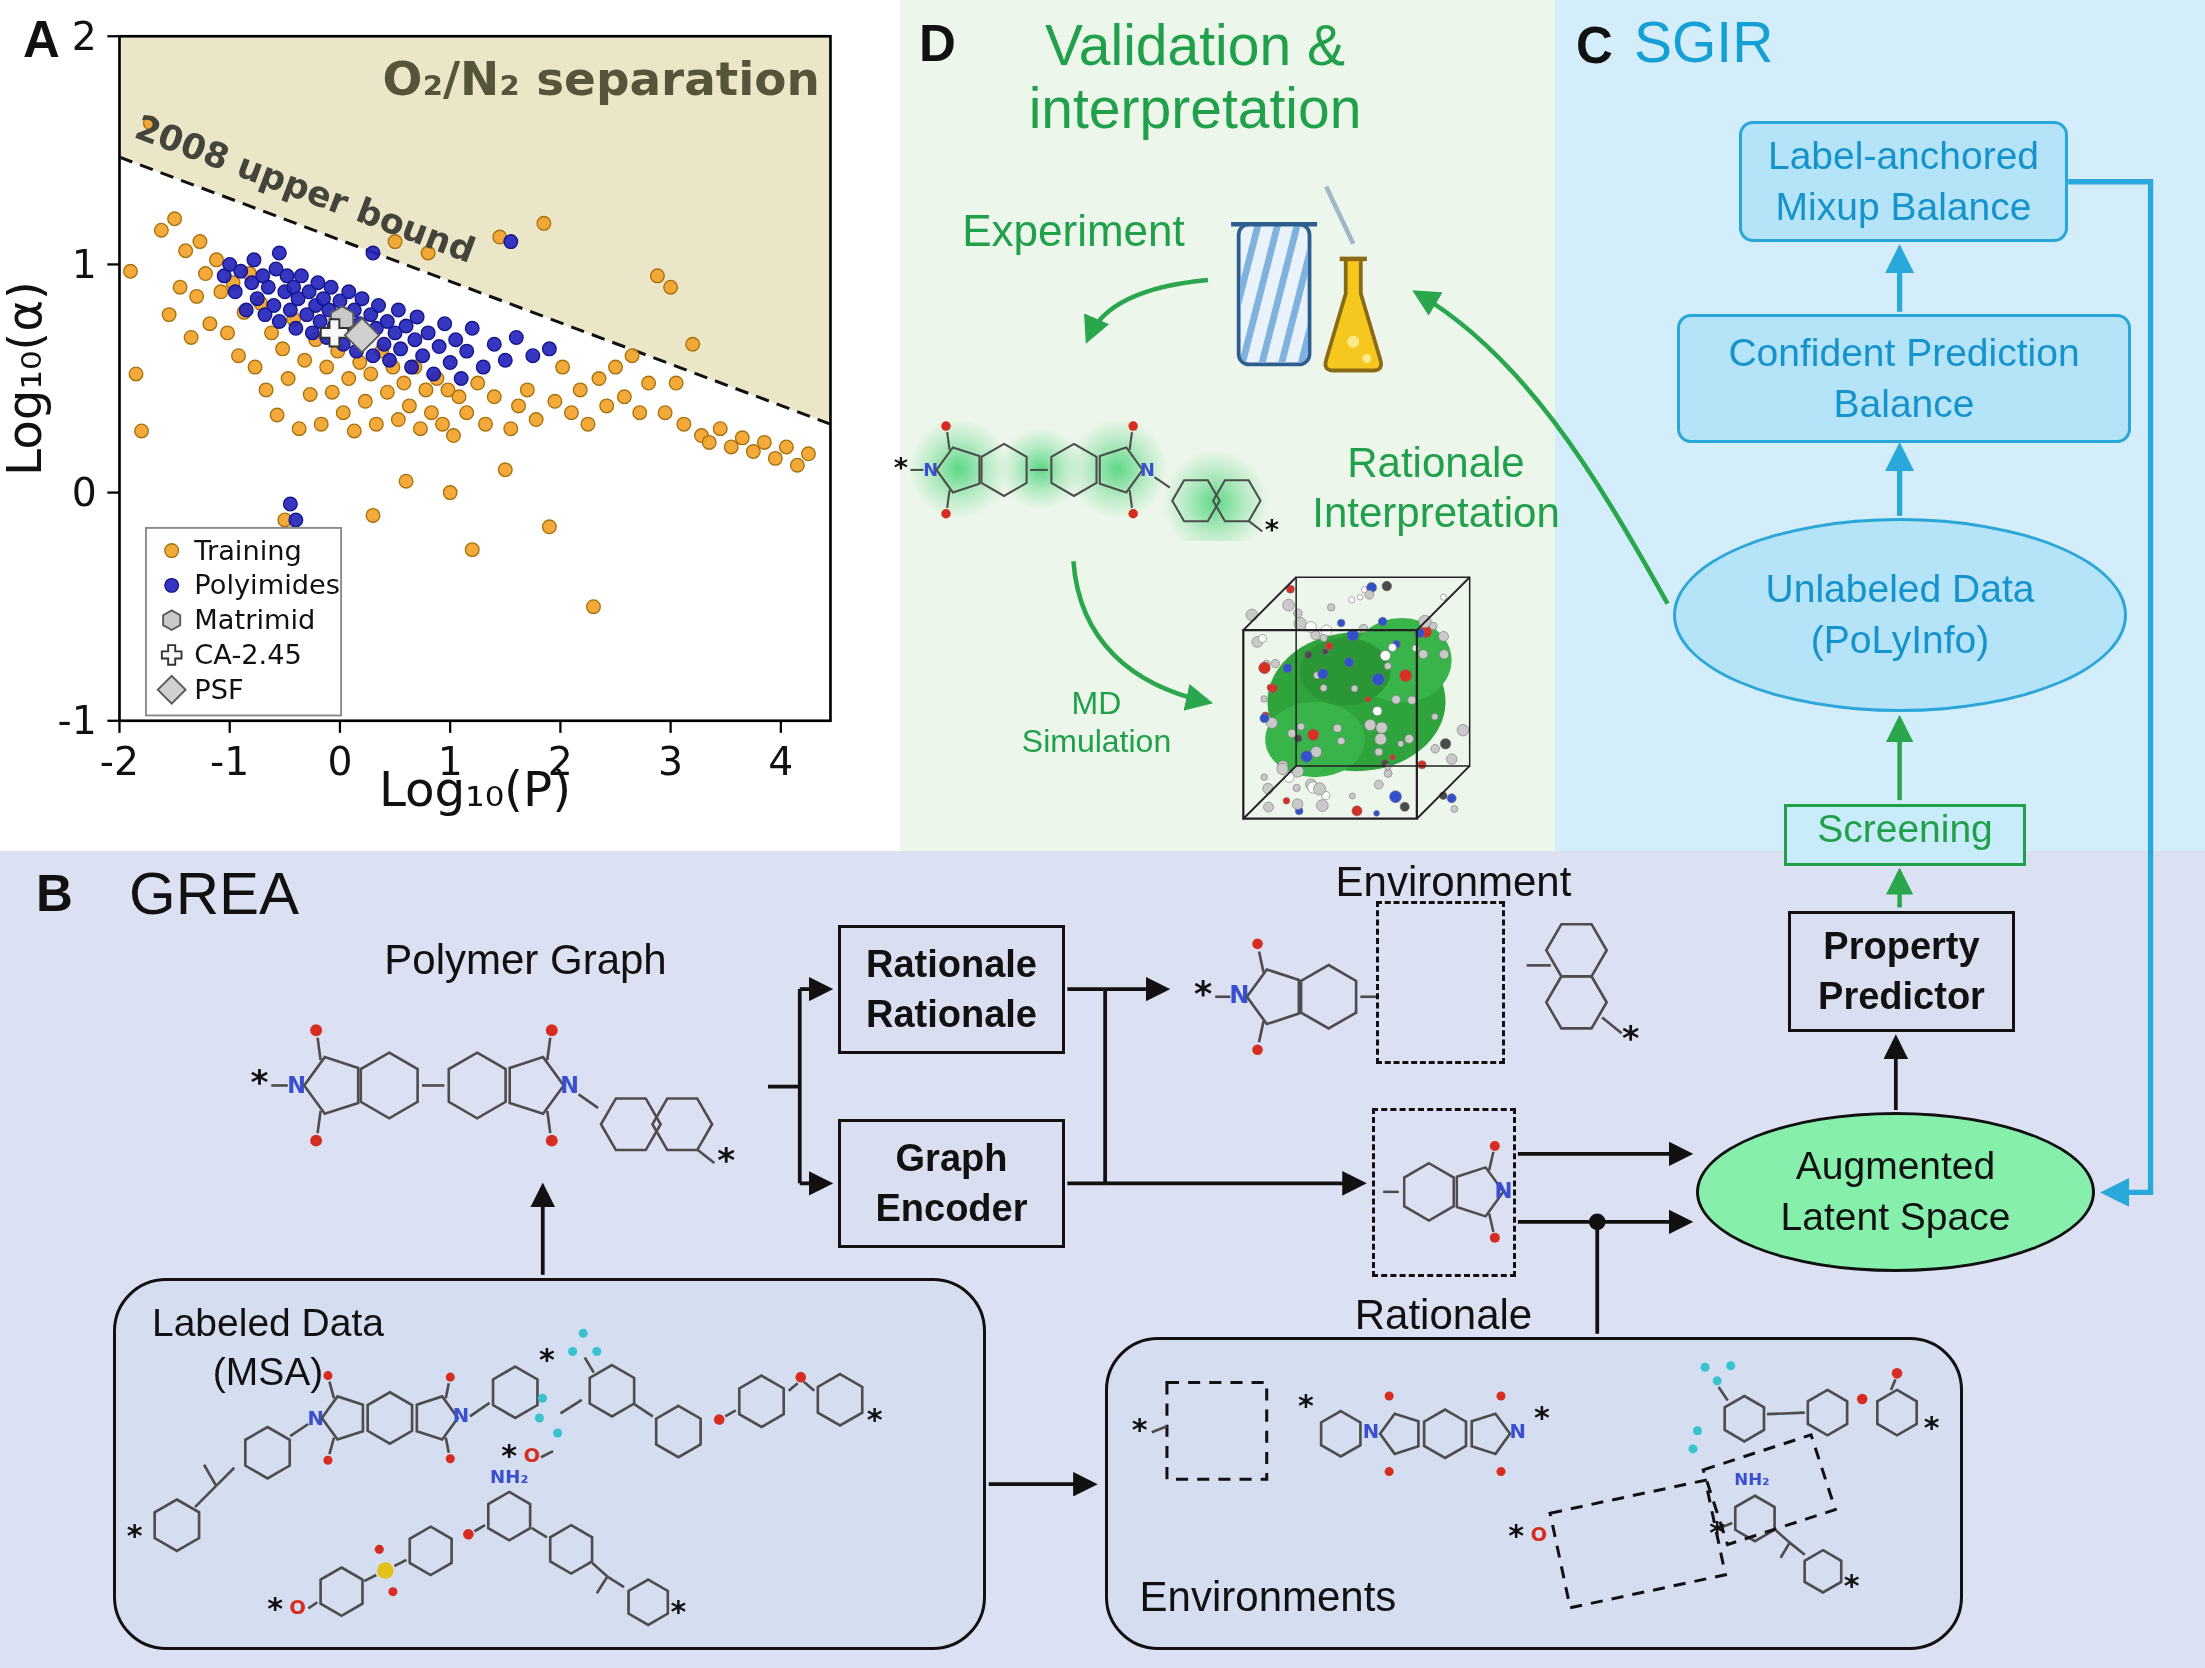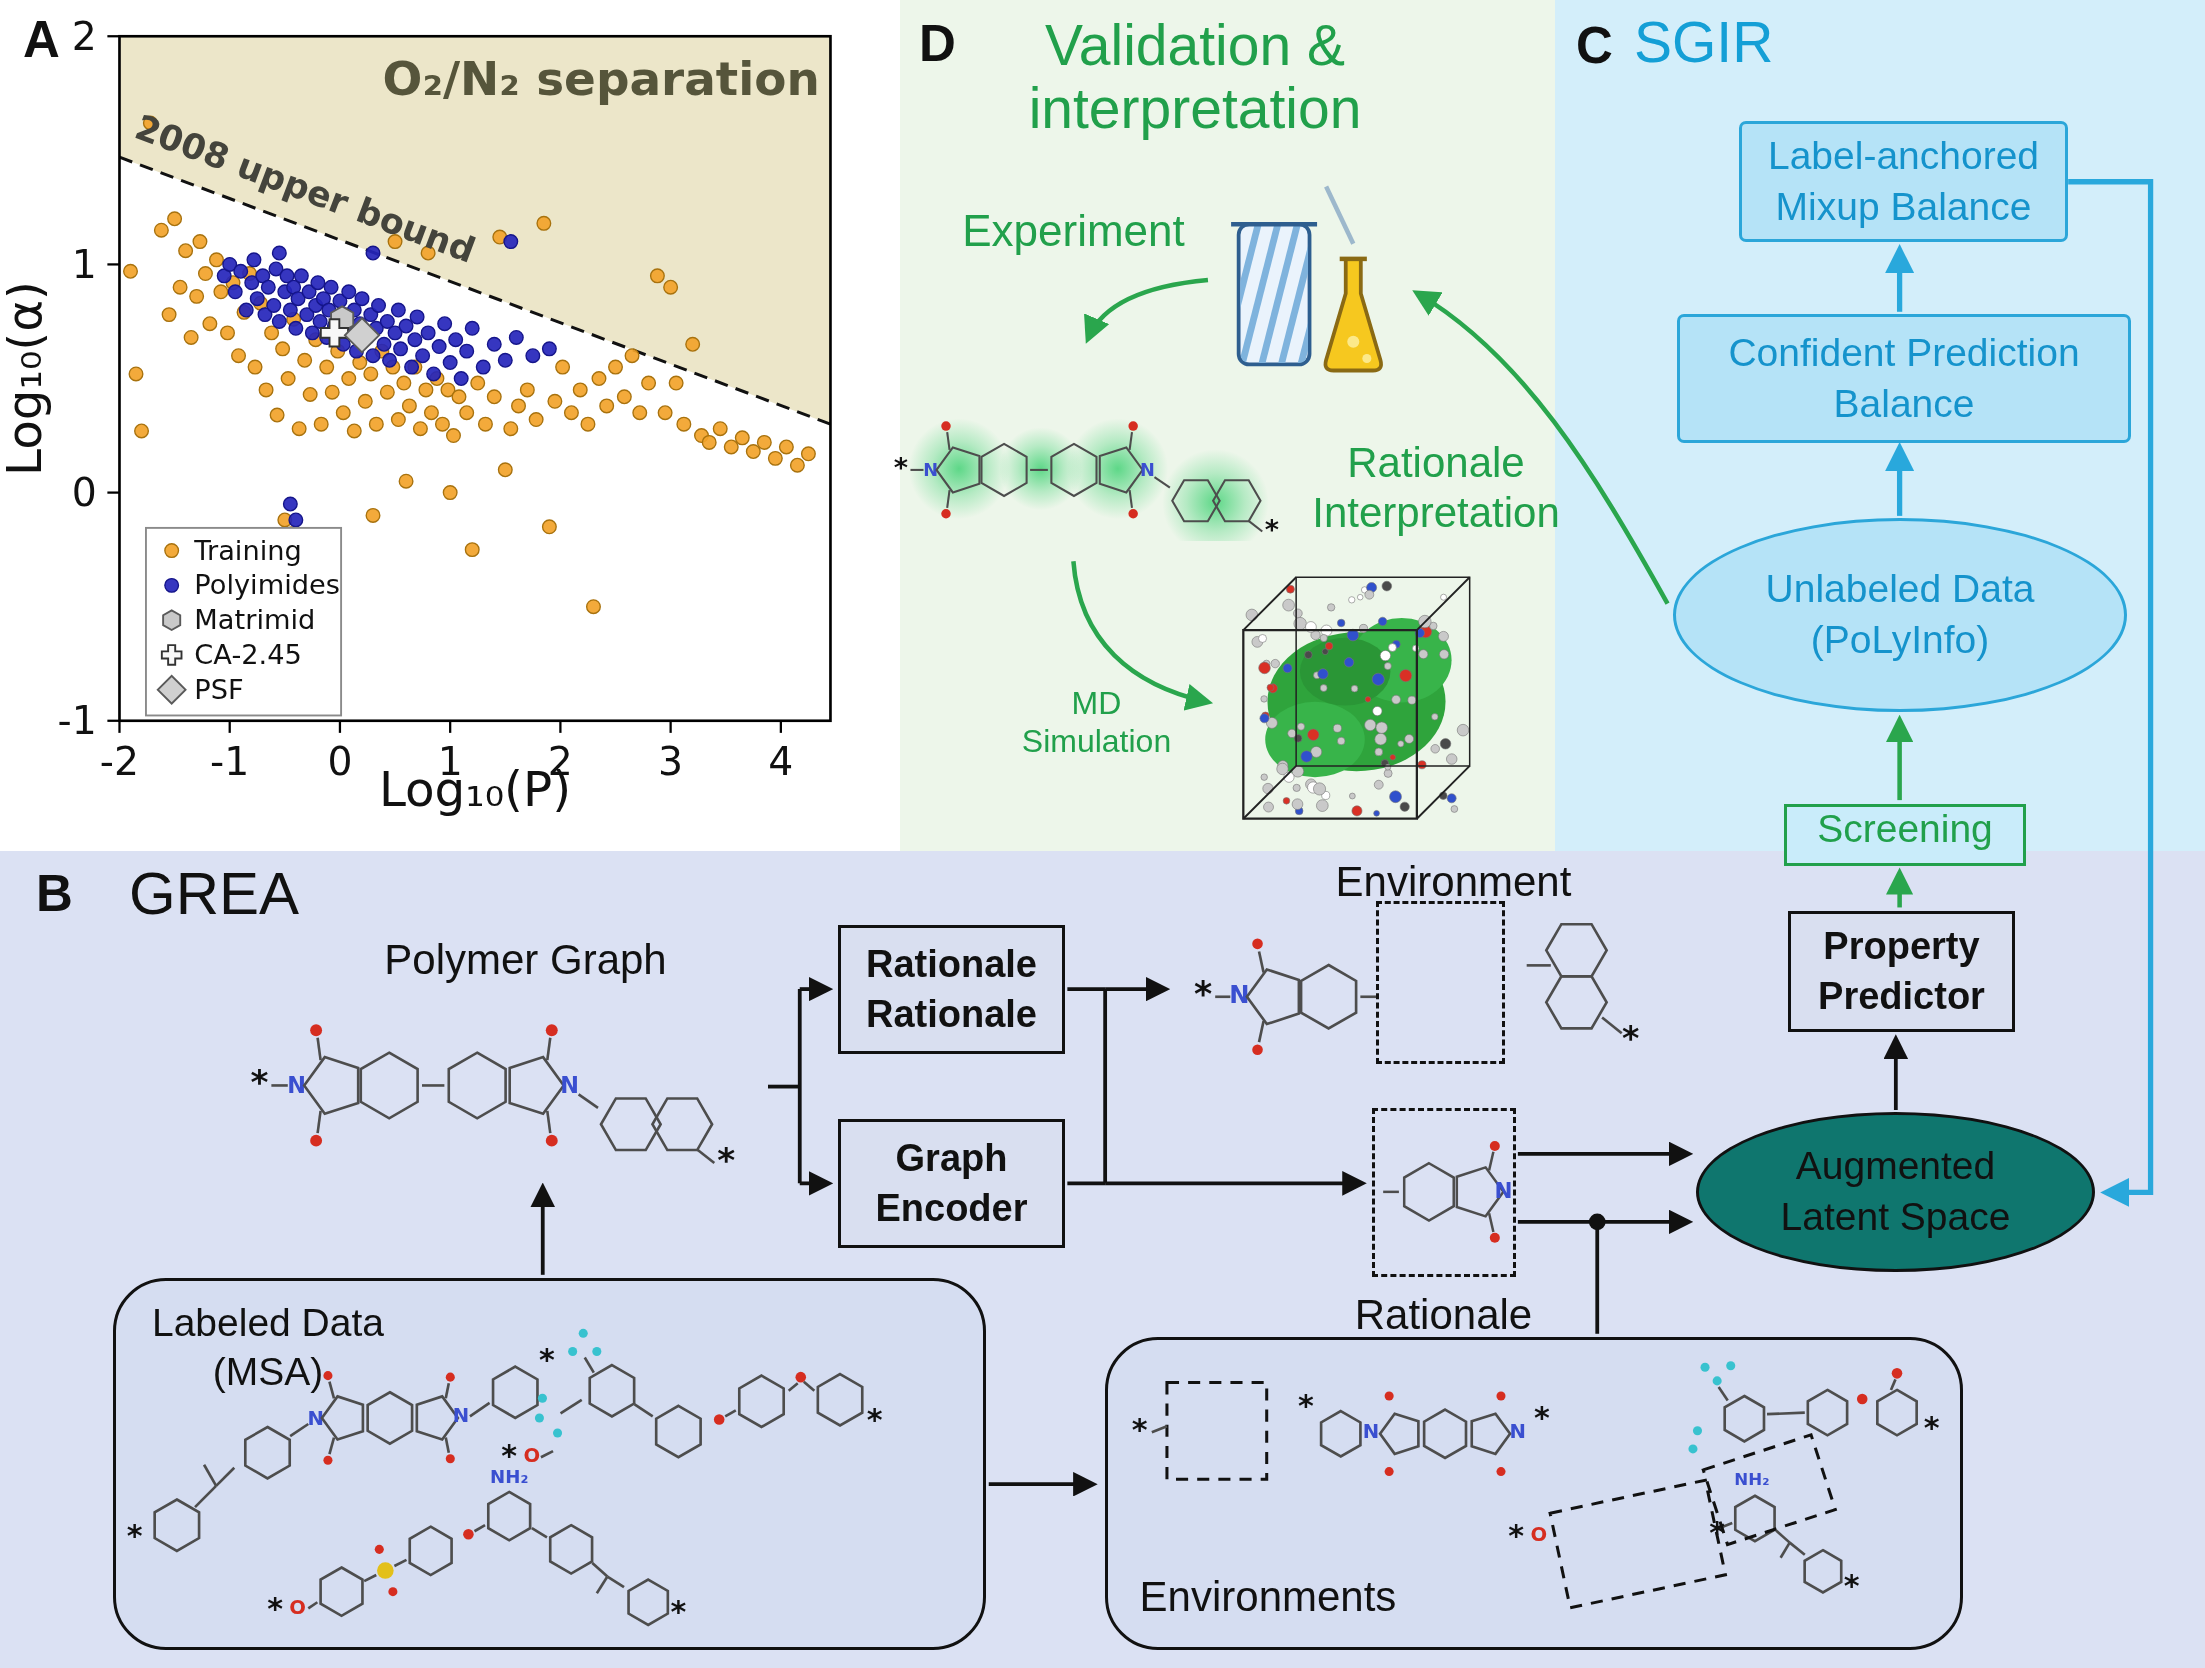--- a/index.html
+++ b/index.html
@@ -9,29 +9,29 @@
   .abs{position:absolute}
   .bg{position:absolute;top:0}
   #bgD{left:900px;width:655px;height:851px;background:var(--panelD_bg,#edf6ea)}
   #bgC{left:1555px;width:650px;height:851px;background:var(--panelC_bg,#d3eefa)}
   #bgB{left:0;top:851px;width:2205px;height:817px;background:var(--panelB_bg,#dbe1f3)}
   .panel-letter{font-size:51px;font-weight:bold;color:#111;line-height:1}
   .sec-title{font-weight:normal;line-height:1.12}
   .green{color:var(--green,#21a04b)}
   .blue{color:var(--sgir_blue,#149fd6)}
   .cbox{position:absolute;background:var(--sgir_fill,#b5e3f7);border:3px solid var(--sgir_border,#2ba6d9);
-        border-radius:7px;display:flex;flex-direction:column;align-items:center;justify-content:center;
+        border-radius:14px;display:flex;flex-direction:column;align-items:center;justify-content:center;
         text-align:center;color:var(--sgir_text,#1593cc);font-size:39px;line-height:1.3}
   .cbox.ellipse{border-radius:50%}
   .screenbox{position:absolute;background:#c9ecfa;border:3px solid var(--green,#21a04b);
         display:flex;align-items:flex-start;justify-content:center;color:var(--green,#21a04b);font-size:39px}
   .bbox{position:absolute;background:var(--box_fill,#d9dff0);border:3px solid #111;
         display:flex;flex-direction:column;align-items:center;justify-content:center;
         text-align:center;font-size:38px;font-weight:bold;line-height:1.3;color:#111}
-  .ebox{position:absolute;background:#0f766e;border:3px solid #111;border-radius:50%;
+  .ebox{position:absolute;background:#86efac;border:3px solid #111;border-radius:50%;
         display:flex;flex-direction:column;align-items:center;justify-content:center;
         text-align:center;font-size:39px;line-height:1.3;color:#111}
   .bigbox{position:absolute;background:#d5ddf1;border:3px solid #111;border-radius:53px}
   .dashedbox{position:absolute;border:3px dashed #111;background:transparent}
   .caption{position:absolute;font-size:42px;color:#111;text-align:center;line-height:1.25}
   .line{display:block}
 </style>
 </head>
 <body>
 

